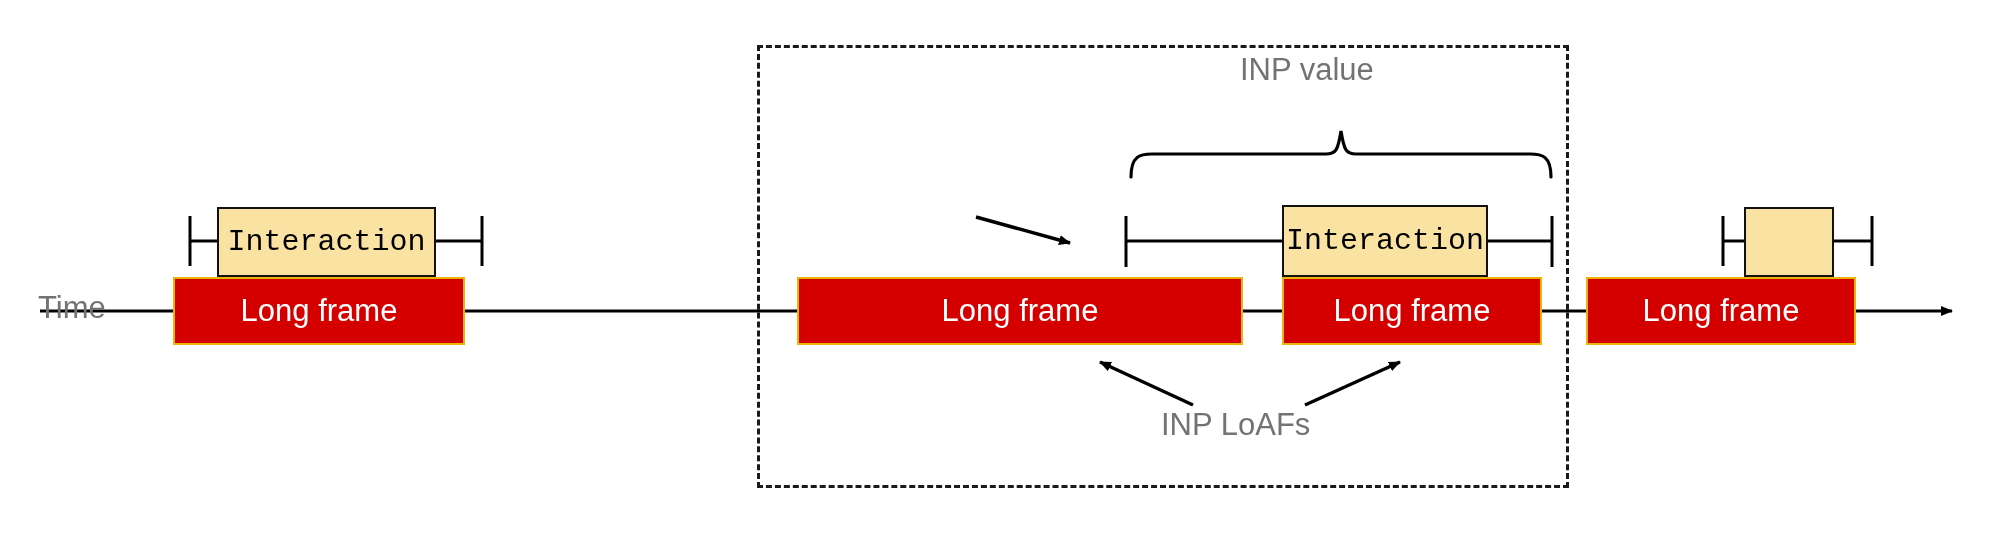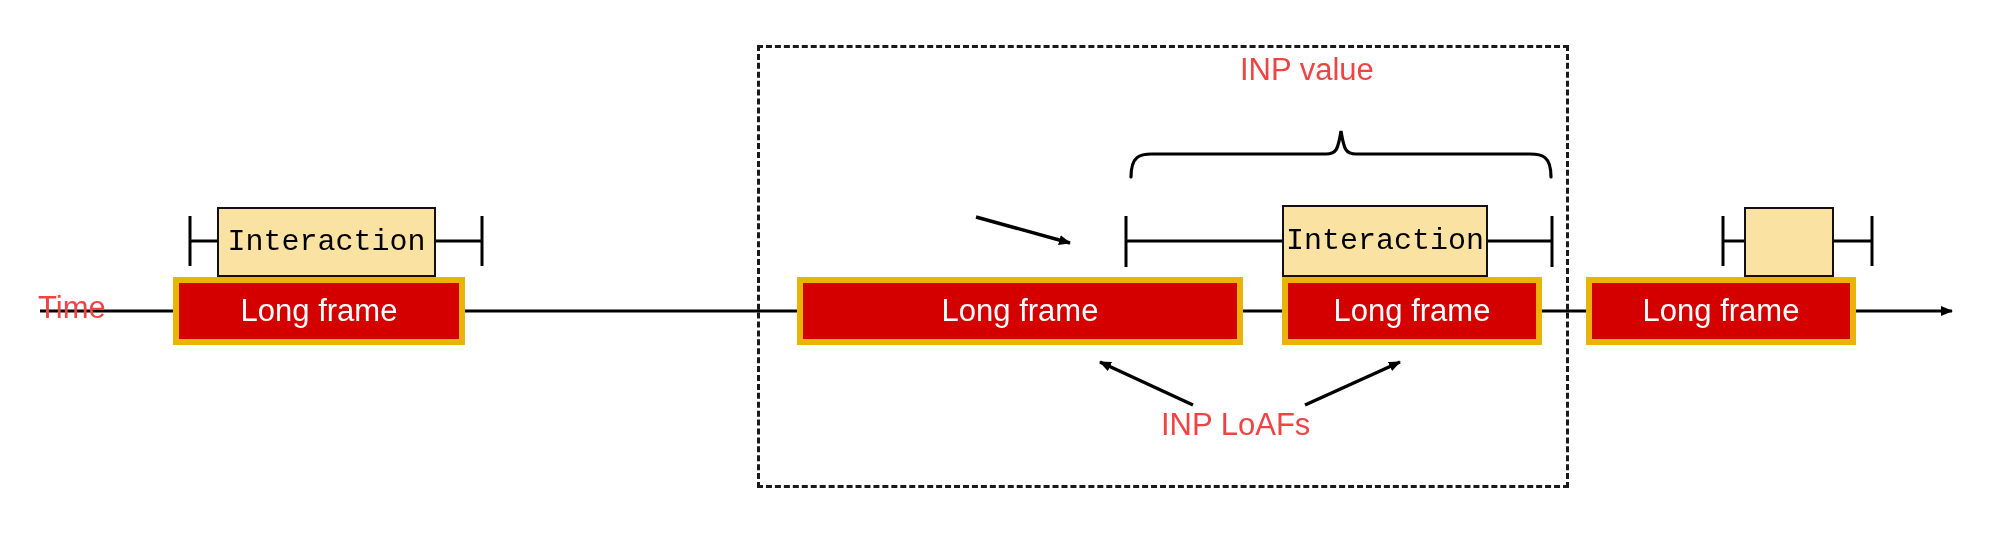--- a/index.html
+++ b/index.html
@@ -1,22 +1,22 @@
 <!DOCTYPE html>
 <html><head>
 <meta charset="utf-8">
 <style>
   html,body{margin:0;padding:0;background:#ffffff;}
   body{font-family:"Liberation Sans", sans-serif;}
   #stage{position:relative;width:2004px;height:546px;background:#ffffff;overflow:hidden;}
   #svgroot{position:absolute;left:0;top:0;width:2004px;height:546px;}
   .boxlabel{position:absolute;display:flex;align-items:center;justify-content:center;white-space:nowrap;}
-  .redbox{position:absolute;background:#D40000;border:6px solid #eab308;box-sizing:border-box;color:#ffffff;font-size:31px;}
+  .redbox{position:absolute;background:#D40000;border:2px solid #eab308;box-sizing:border-box;color:#ffffff;font-size:31px;}
   .yellowbox{position:absolute;background:#FAE3A2;border:2px solid #111111;box-sizing:border-box;color:#000000;font-size:30px;font-family:Liberation Mono, monospace;}
-  .plain{position:absolute;color:#ef4444;font-size:31px;white-space:nowrap;}
+  .plain{position:absolute;color:#737373;font-size:31px;white-space:nowrap;}
   .dashbox{position:absolute;border:3px dashed #1a1a1a;box-sizing:border-box;background:transparent;}
 </style>
 </head>
 <body>
 
 <div id="stage">
 
   <div class="dashbox" style="left:757px;top:45px;width:812px;height:443px;"></div>
 
   <svg id="svgroot" viewBox="0 0 2004 546" xmlns="http://www.w3.org/2000/svg">

